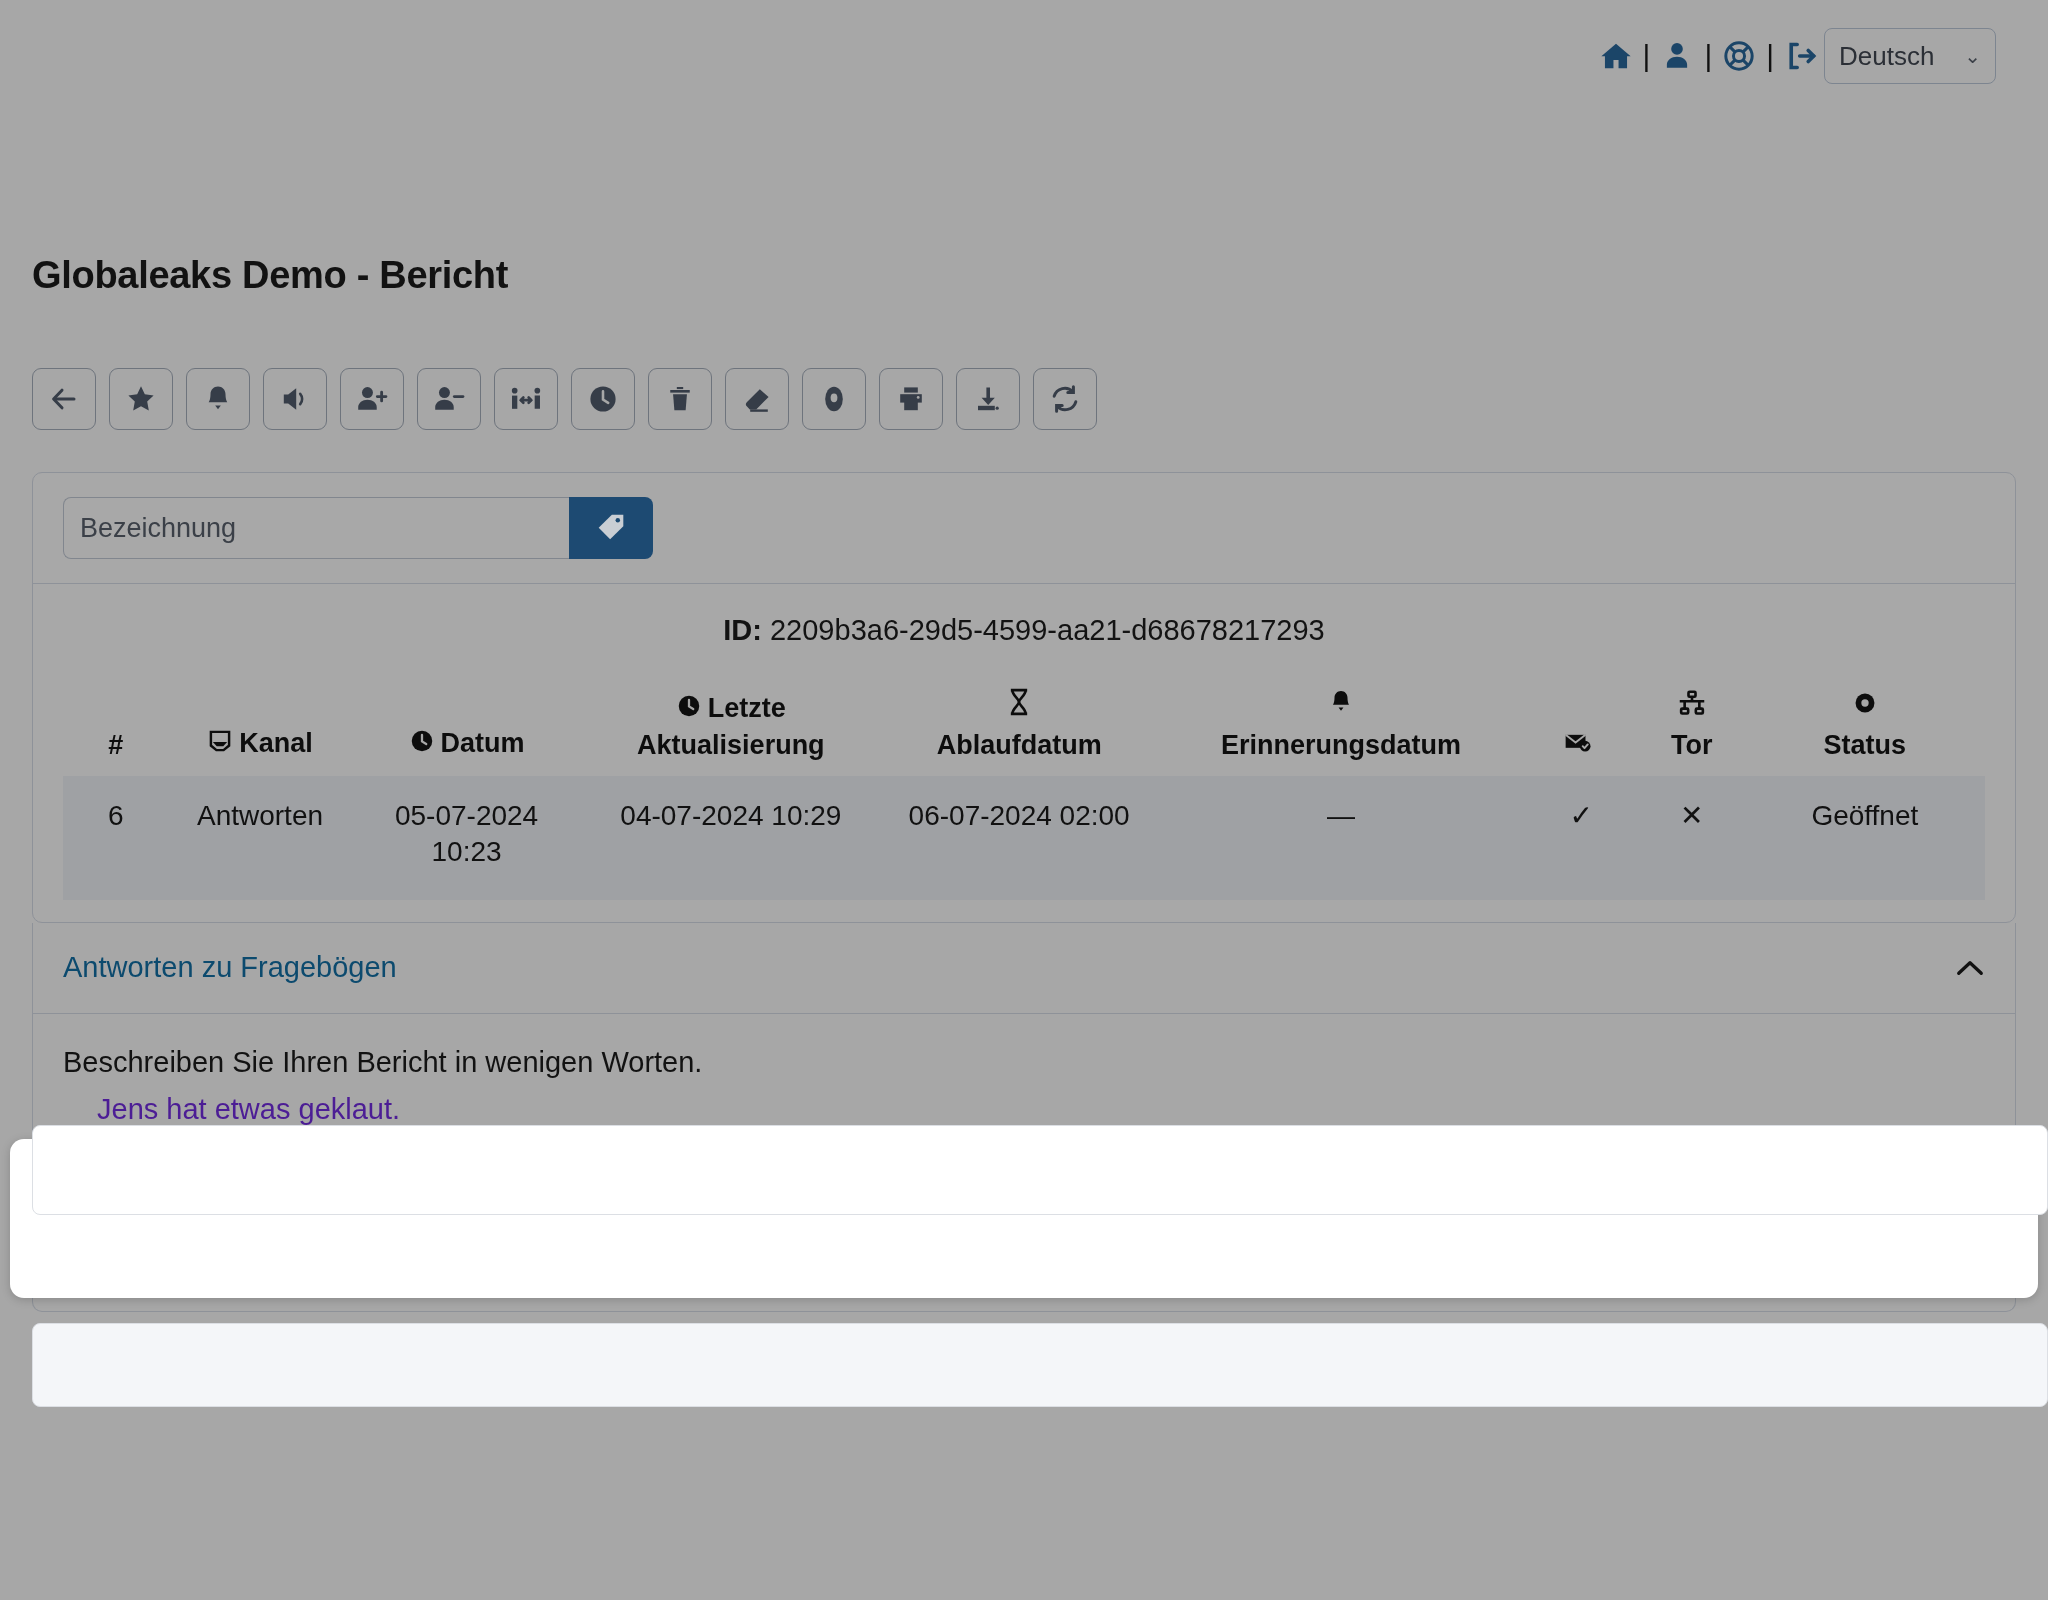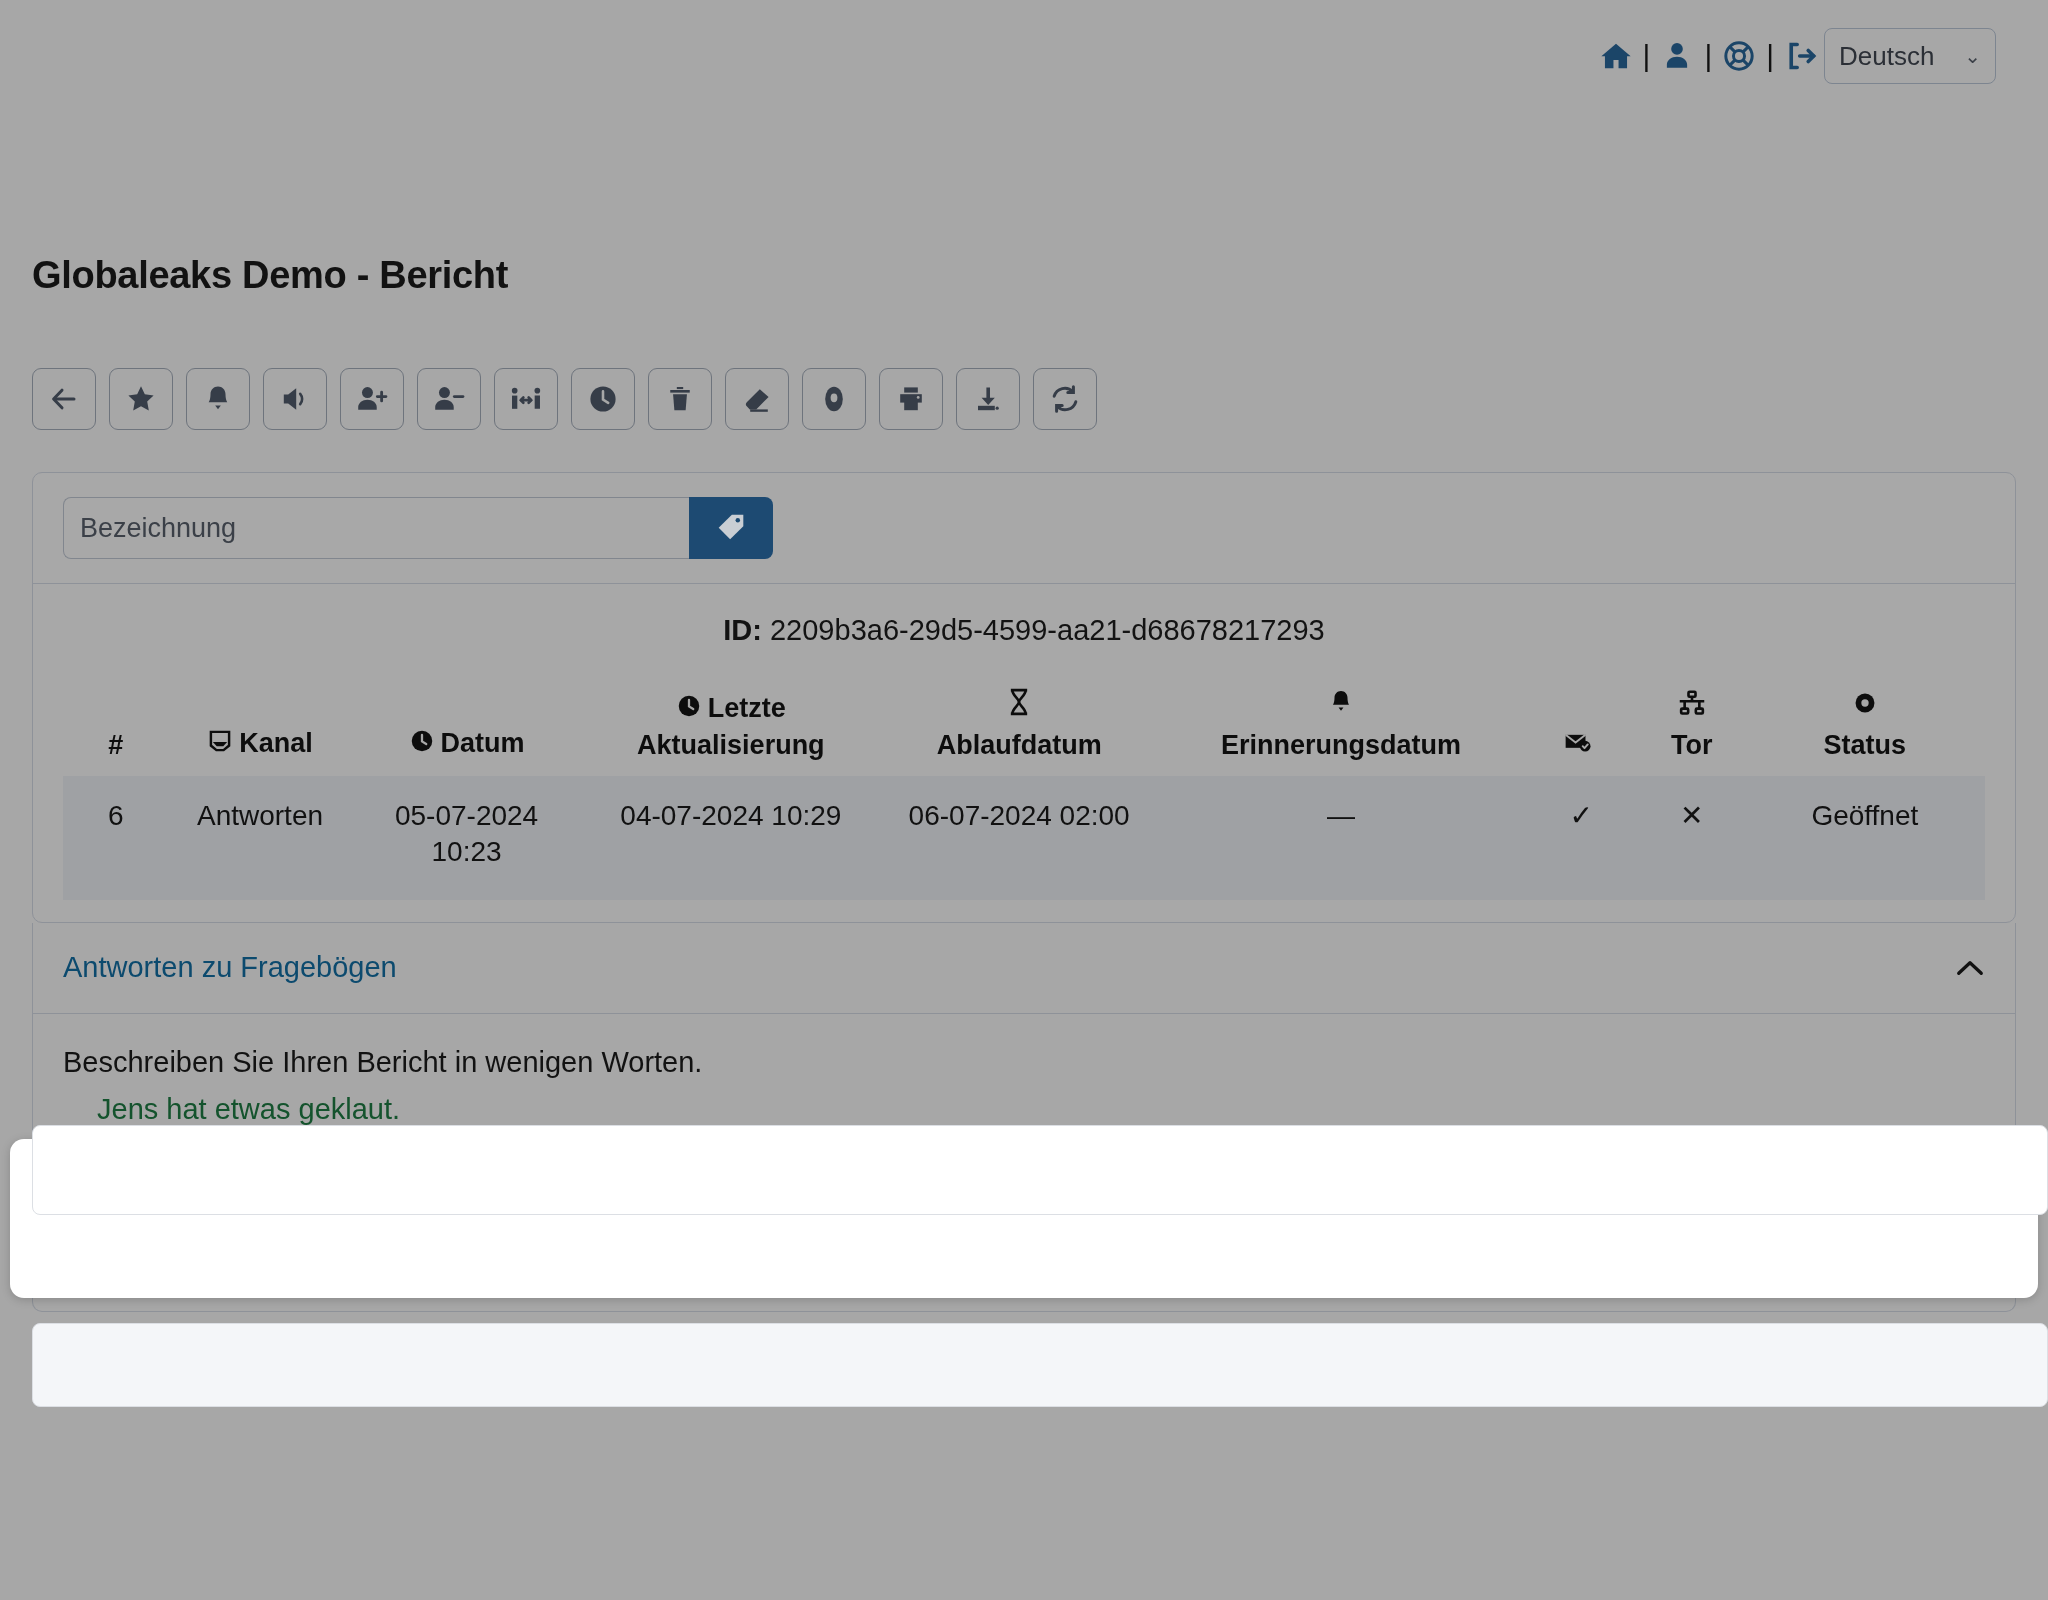--- a/index.html
+++ b/index.html
@@ -119,21 +119,21 @@
     border: 1px solid #8e9299;
     border-radius: 10px;
     background: rgba(255,255,255,0.02);
   }
   .card-top {
     padding: 24px 30px;
     border-bottom: 1px solid #8e9299;
   }
   .tag-group {
     display: flex;
-    width: 710px;
+    width: 590px;
     height: 62px;
   }
   .tag-input {
     flex: 1;
     border: 1px solid #81868e;
     border-right: none;
     border-radius: 8px 0 0 8px;
     background: transparent;
     font-family: "Liberation Sans", sans-serif;
     font-size: 27px;
@@ -218,21 +218,21 @@
   .acc-head .chev-up { font-size: 30px; color: #111; }
   .acc-body { padding: 30px 30px 0 30px; }
   .qa-block { margin-bottom: 48px; }
   .qa-q {
     font-size: 29px;
     color: #121212;
     line-height: 1.3;
   }
   .qa-a {
     font-size: 29px;
-    color: #14532d;
+    color: #4c1d95;
     margin-top: 10px;
     padding-left: 34px;
     line-height: 1.3;
   }
 
   
   #modal {
     position: absolute;
     left: 10px;
     top: 1139px;

